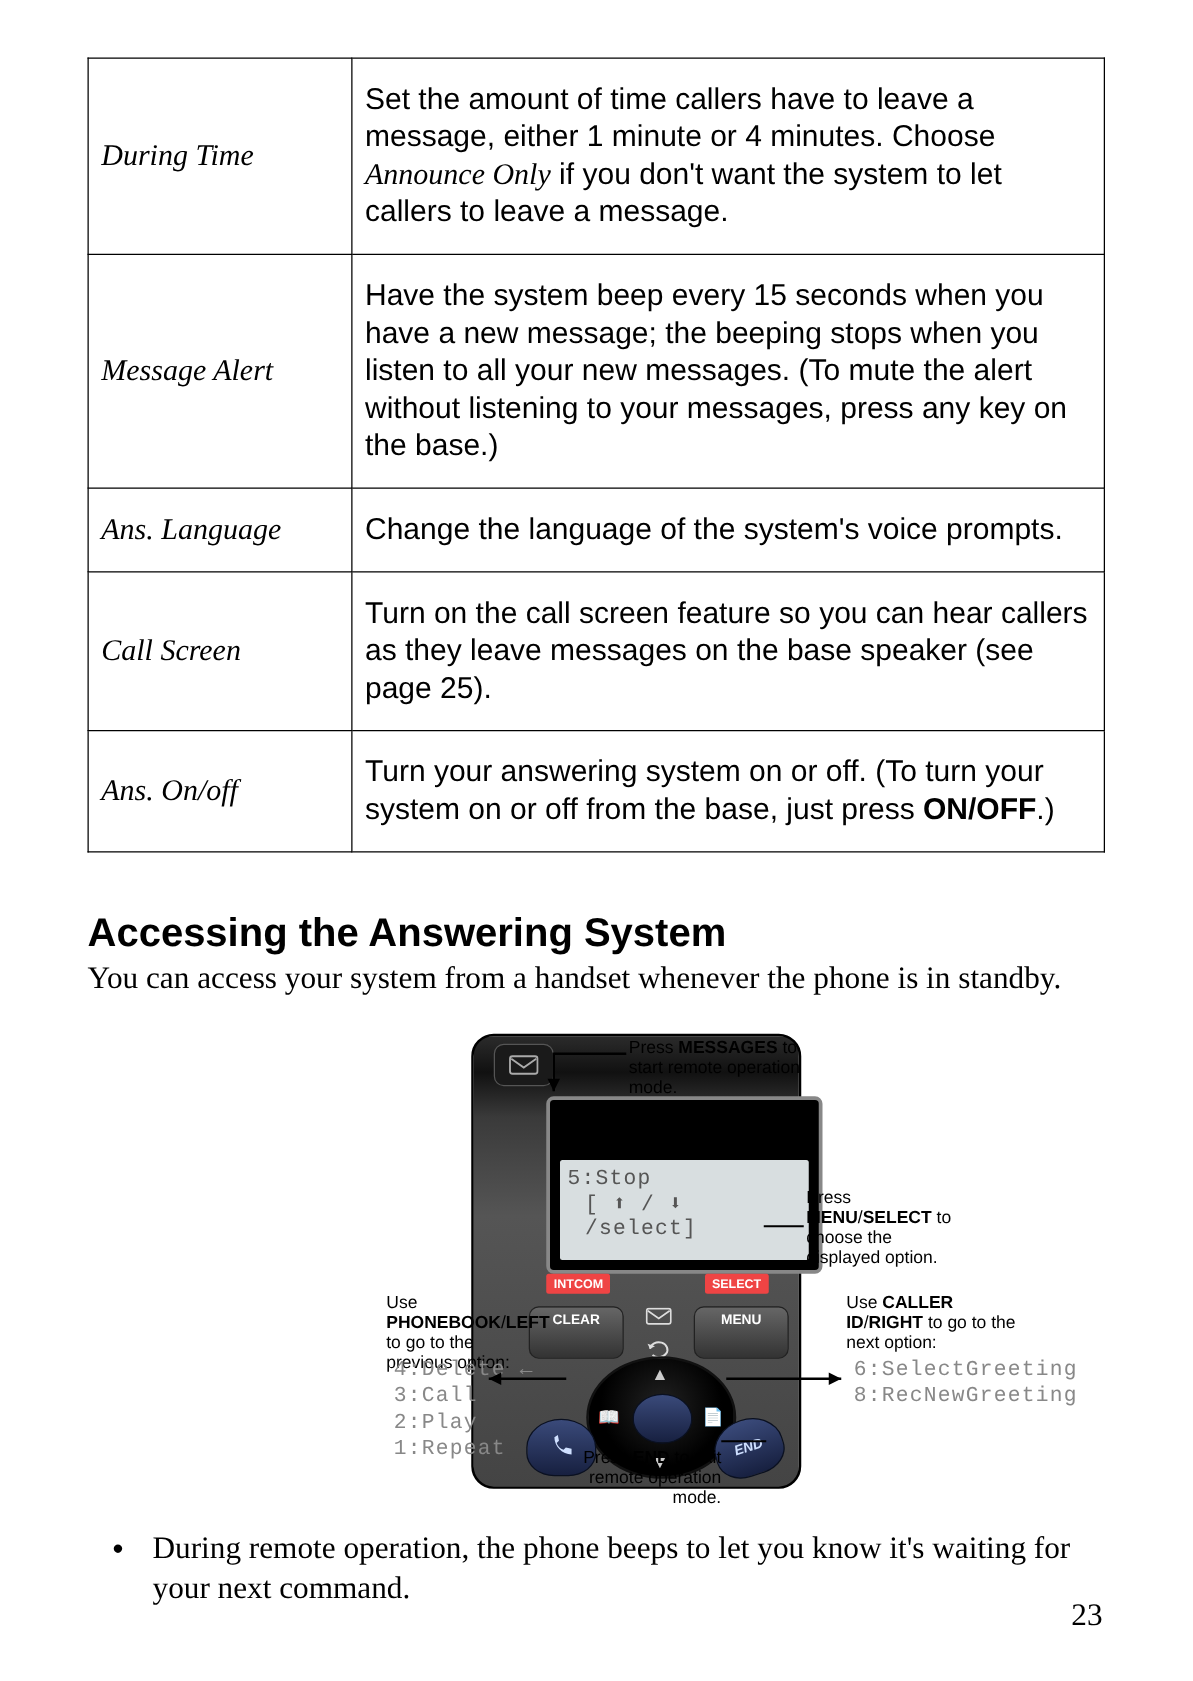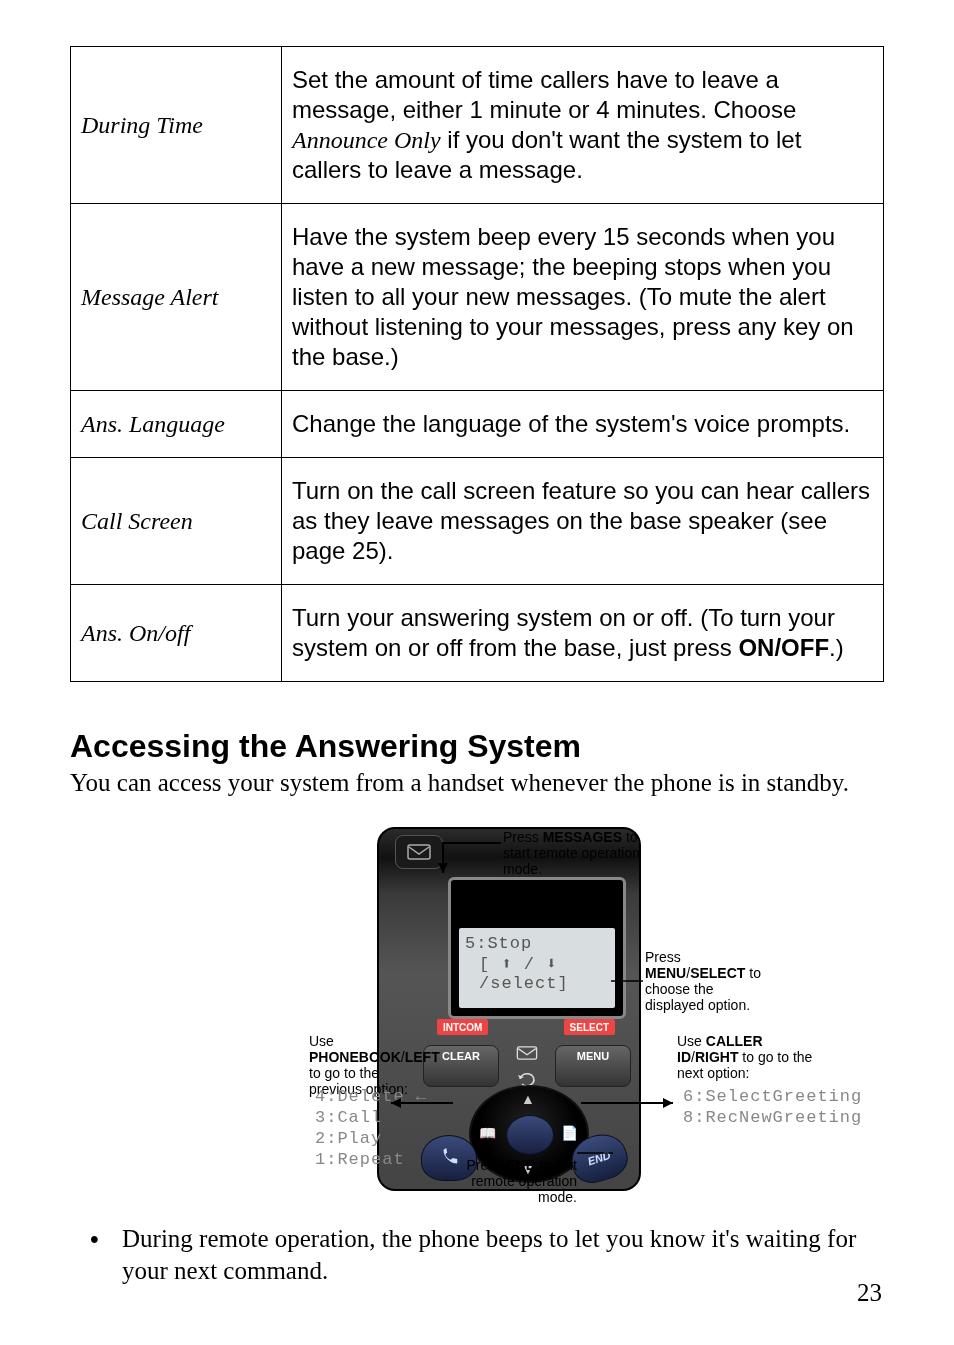--- a/index.html
+++ b/index.html
@@ -79,25 +79,26 @@
     left: 18px; top: 22px;
     width: 46px; height: 32px;
     background: #1a1a1a;
     border-radius: 8px;
     border: 1px solid #555;
     display:flex; align-items:center; justify-content:center;
   }
   .earpiece svg { width: 24px; height: 16px; }
   .screen {
     position: absolute;
-    left: 71px; top: 64px;
+    left: 60px; top: 64px;
     width: 172px; height: 136px;
     background: #000;
     border: 3px solid #888;
     border-radius: 6px;
+    padding-left: 43px;
   }
   .screen-inner {
     position: absolute;
     left: 8px; top: 48px;
     right: 8px; bottom: 8px;
     background: #d8dee0;
     border-radius: 2px;
     font-family: "Courier New", monospace;
     font-size: 17px;
     letter-spacing: 1px;

